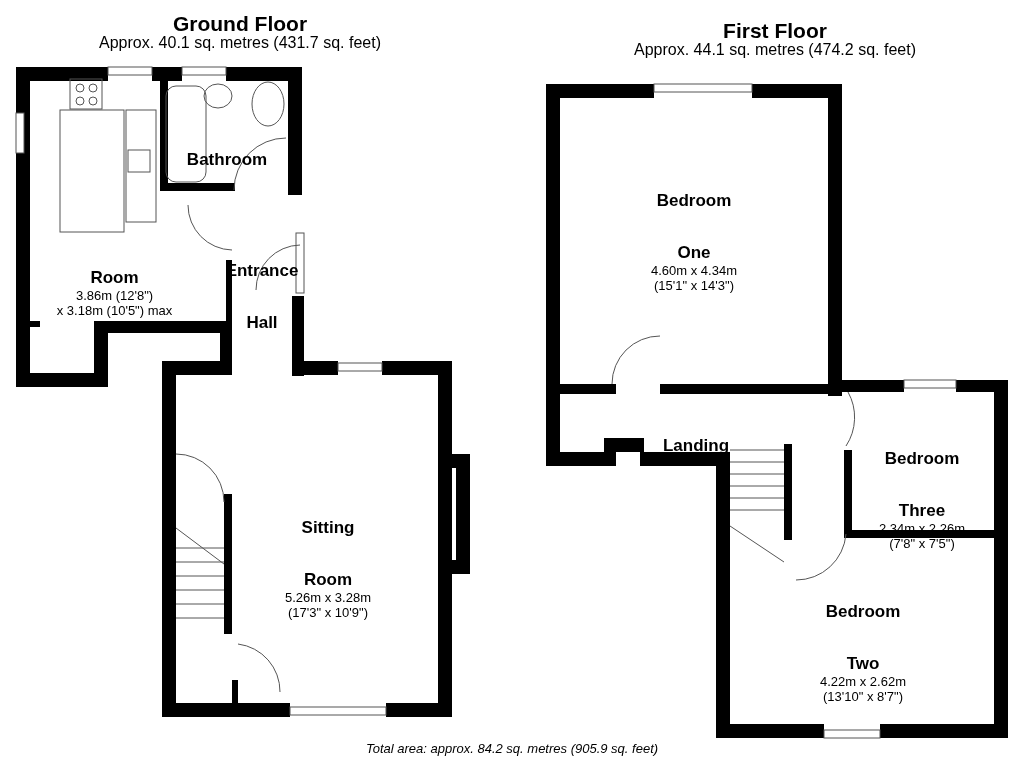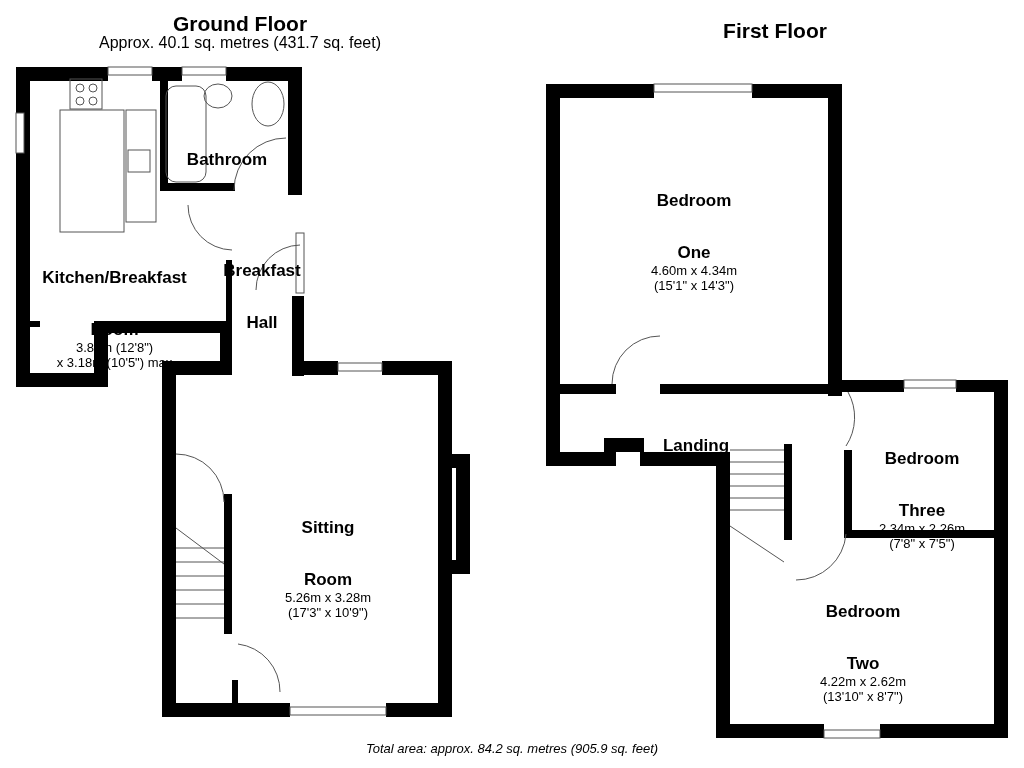--- a/index.html
+++ b/index.html
@@ -120,33 +120,33 @@
     <line x1="730" y1="526" x2="784" y2="562"></line>
   </g>
 </svg>
 
 <div class="lbl" style="left:90px; top:13px; width:300px;">
   <div class="floor-title">Ground Floor</div>
   <div class="floor-sub">Approx. 40.1 sq. metres (431.7 sq. feet)</div>
 </div>
 <div class="lbl" style="left:625px; top:20px; width:300px;text-align:center;">
   <div class="floor-title">First Floor</div>
+  <div class="floor-sub">Approx. 44.1 sq. metres (474.2 sq. feet)</div>
 </div>
 
 <div class="lbl" style="left:22px; top:236px; width:185px;">
-  <div class="room-name">Kitchen/Breakfast</div>
   <div class="room-name">Room</div>
   <div class="room-dim">3.86m (12'8")</div>
   <div class="room-dim">x 3.18m (10'5") max</div>
 </div>
 <div class="lbl" style="left:172px; top:118px; width:110px;">
   <div class="room-name">Bathroom</div>
 </div>
 <div class="lbl" style="left:214px; top:229px; width:96px;">
-  <div class="room-name">Breakfast</div>
+  <div class="room-name">Entrance</div>
   <div class="room-name">Hall</div>
 </div>
 <div class="lbl" style="left:255px; top:486px; width:146px;">
   <div class="room-name">Sitting</div>
   <div class="room-name">Room</div>
   <div class="room-dim">5.26m x 3.28m</div>
   <div class="room-dim">(17'3" x 10'9")</div>
 </div>
 
 <div class="lbl" style="left:620px; top:159px; width:148px;">

